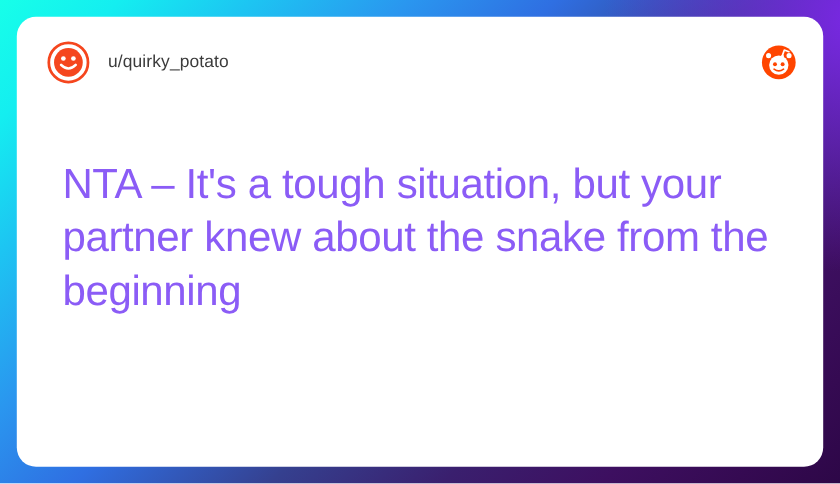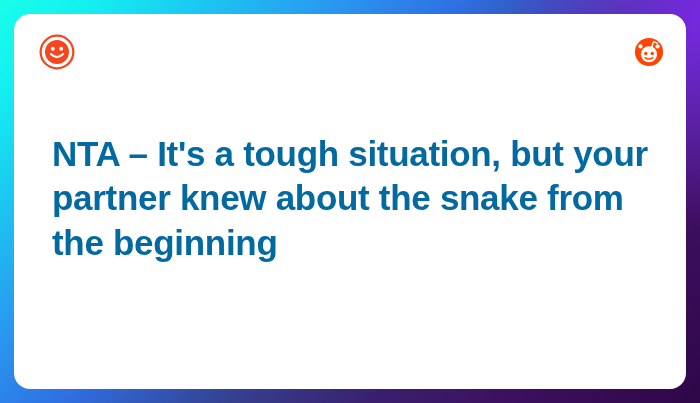--- a/index.html
+++ b/index.html
@@ -84,22 +84,22 @@
   .card-body {
     flex: 1 1 auto;
     padding: 42px 28px 0 38px;
   }
 
   .post-text {
     font-family: "Liberation Sans", sans-serif;
     font-size: 35px;
     line-height: 1.27;
     letter-spacing: -0.3px;
-    color: #0369a1;
-    font-weight: 700;
+    color: #8b5cf6;
+    font-weight: 400;
     margin: 0;
     max-width: 625px;
   }
 </style>
 </head>
 <body>
 
 <div class="screen">
 
   <div class="card">
@@ -109,20 +109,21 @@
       <span class="avatar">
         <svg viewBox="0 0 40 40" width="38" height="38" aria-hidden="true">
           <circle cx="20" cy="20" r="17.2" fill="none" stroke="#f5461e" stroke-width="2.4"></circle>
           <circle cx="20" cy="20" r="12.6" fill="#f5461e"></circle>
           <circle cx="15.6" cy="16.6" r="2.05" fill="#ffffff"></circle>
           <circle cx="24.4" cy="16.6" r="2.05" fill="#ffffff"></circle>
           <path d="M13.6 22.2 Q20 28.6 26.4 22.2" fill="none" stroke="#ffffff" stroke-width="2.3" stroke-linecap="round"></path>
         </svg>
       </span>
 
+      <span class="username">u/quirky_potato</span>
 
       <span class="header-spacer"></span>
 
       <span class="brand-logo">
         <svg viewBox="0 0 32 32" width="30" height="30" aria-hidden="true">
           <circle cx="16" cy="16" r="15" fill="#ff4500"></circle>
           <circle cx="16" cy="18.4" r="8.6" fill="#ffffff"></circle>
           <circle cx="25.1" cy="10.0" r="2.25" fill="#ffffff"></circle>
           <path d="M19.0 10.4 L20.9 5.0 L25.0 6.5" fill="none" stroke="#ffffff" stroke-width="1.5" stroke-linecap="round" stroke-linejoin="round"></path>
           <circle cx="19.3" cy="10.5" r="1.2" fill="#ffffff"></circle>

